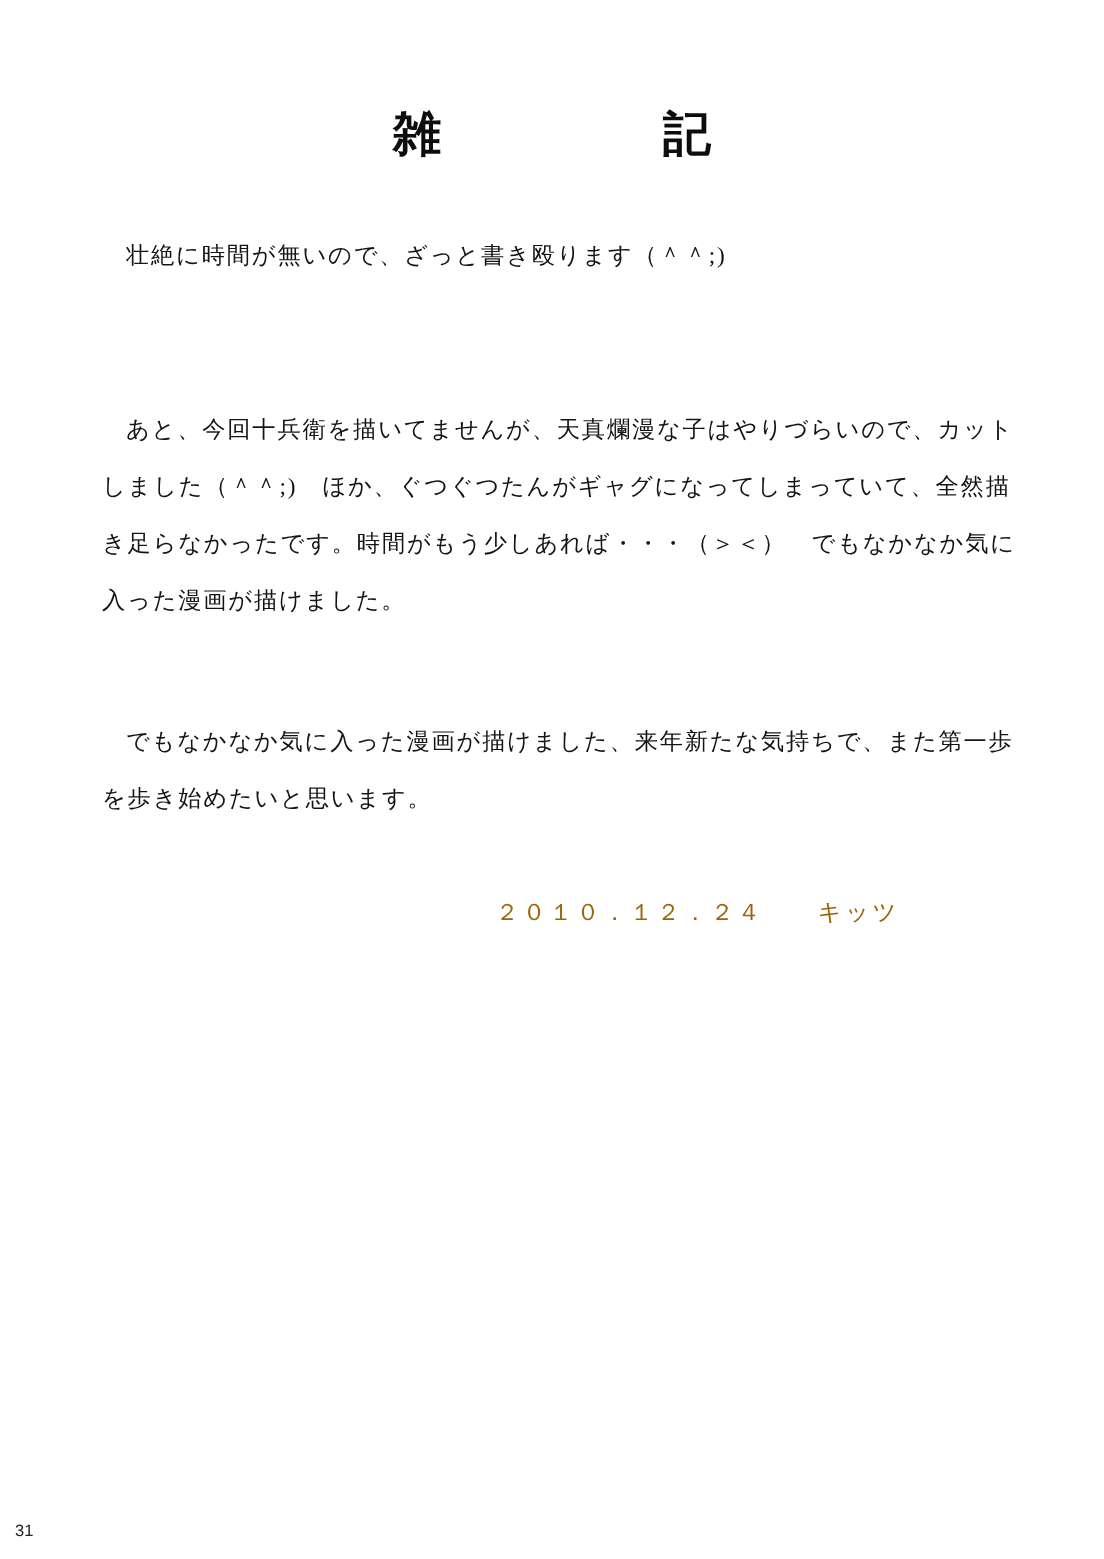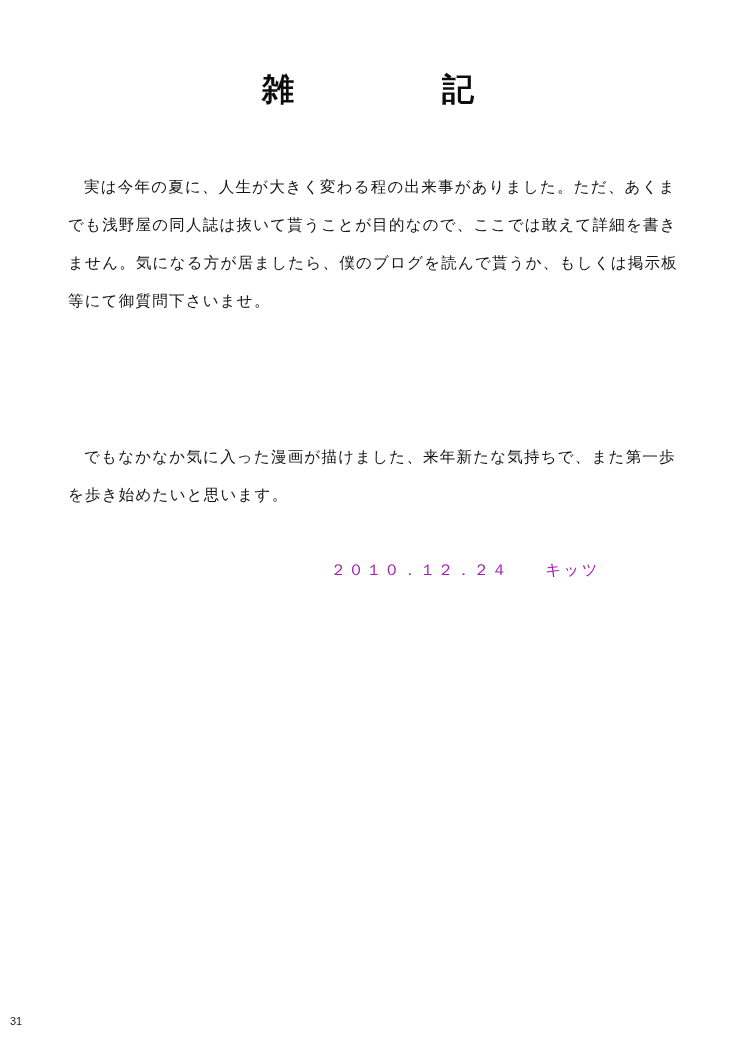--- a/index.html
+++ b/index.html
@@ -50,50 +50,51 @@
   }
   .gap-sm { height: 16px; }
   .gap-md { height: 46px; }
   .gap-lg { height: 56px; }
   .signature {
     margin-top: 46px;
     text-align: right;
     padding-right: 78px;
     font-size: 15.5px;
     letter-spacing: 2.4px;
-    color: #a21caf;
+    color: #a16207;
   }
   .page-number {
     position: absolute;
     left: 10px;
     bottom: 12px;
     font-size: 11px;
     color: #222222;
     font-family: "Liberation Sans", sans-serif;
   }
 </style>
 </head>
 <body>
 
 <div class="page">
 
   <h1 class="title">雑　　記</h1>
 
   <div class="body-area">
 
+    <p class="para indent">壮絶に時間が無いので、ざっと書き殴ります（＾＾;)</p>
 
     <div class="gap-sm"></div>
 
-    <p class="para indent">実は今年の夏に、人生が大きく変わる程の出来事がありました。ただ、あくまでも浅野屋の同人誌は抜いて貰うことが目的なので、ここでは敢えて詳細を書きません。気になる方が居ましたら、僕のブログを読んで貰うか、もしくは掲示板等にて御質問下さいませ。</p>
 
     <div class="gap-md"></div>
 
 
     <div class="gap-sm"></div>
 
+    <p class="para indent">あと、今回十兵衛を描いてませんが、天真爛漫な子はやりづらいので、カットしました（＾＾;)　ほか、ぐつぐつたんがギャグになってしまっていて、全然描き足らなかったです。時間がもう少しあれば・・・（＞＜）　でもなかなか気に入った漫画が描けました。</p>
 
     <div class="gap-lg"></div>
 
     <p class="para indent">でもなかなか気に入った漫画が描けました、来年新たな気持ちで、また第一歩を歩き始めたいと思います。</p>
 
     <div class="signature">２０１０．１２．２４　　キッツ</div>
 
   </div>
 
   <div class="page-number">31</div>

